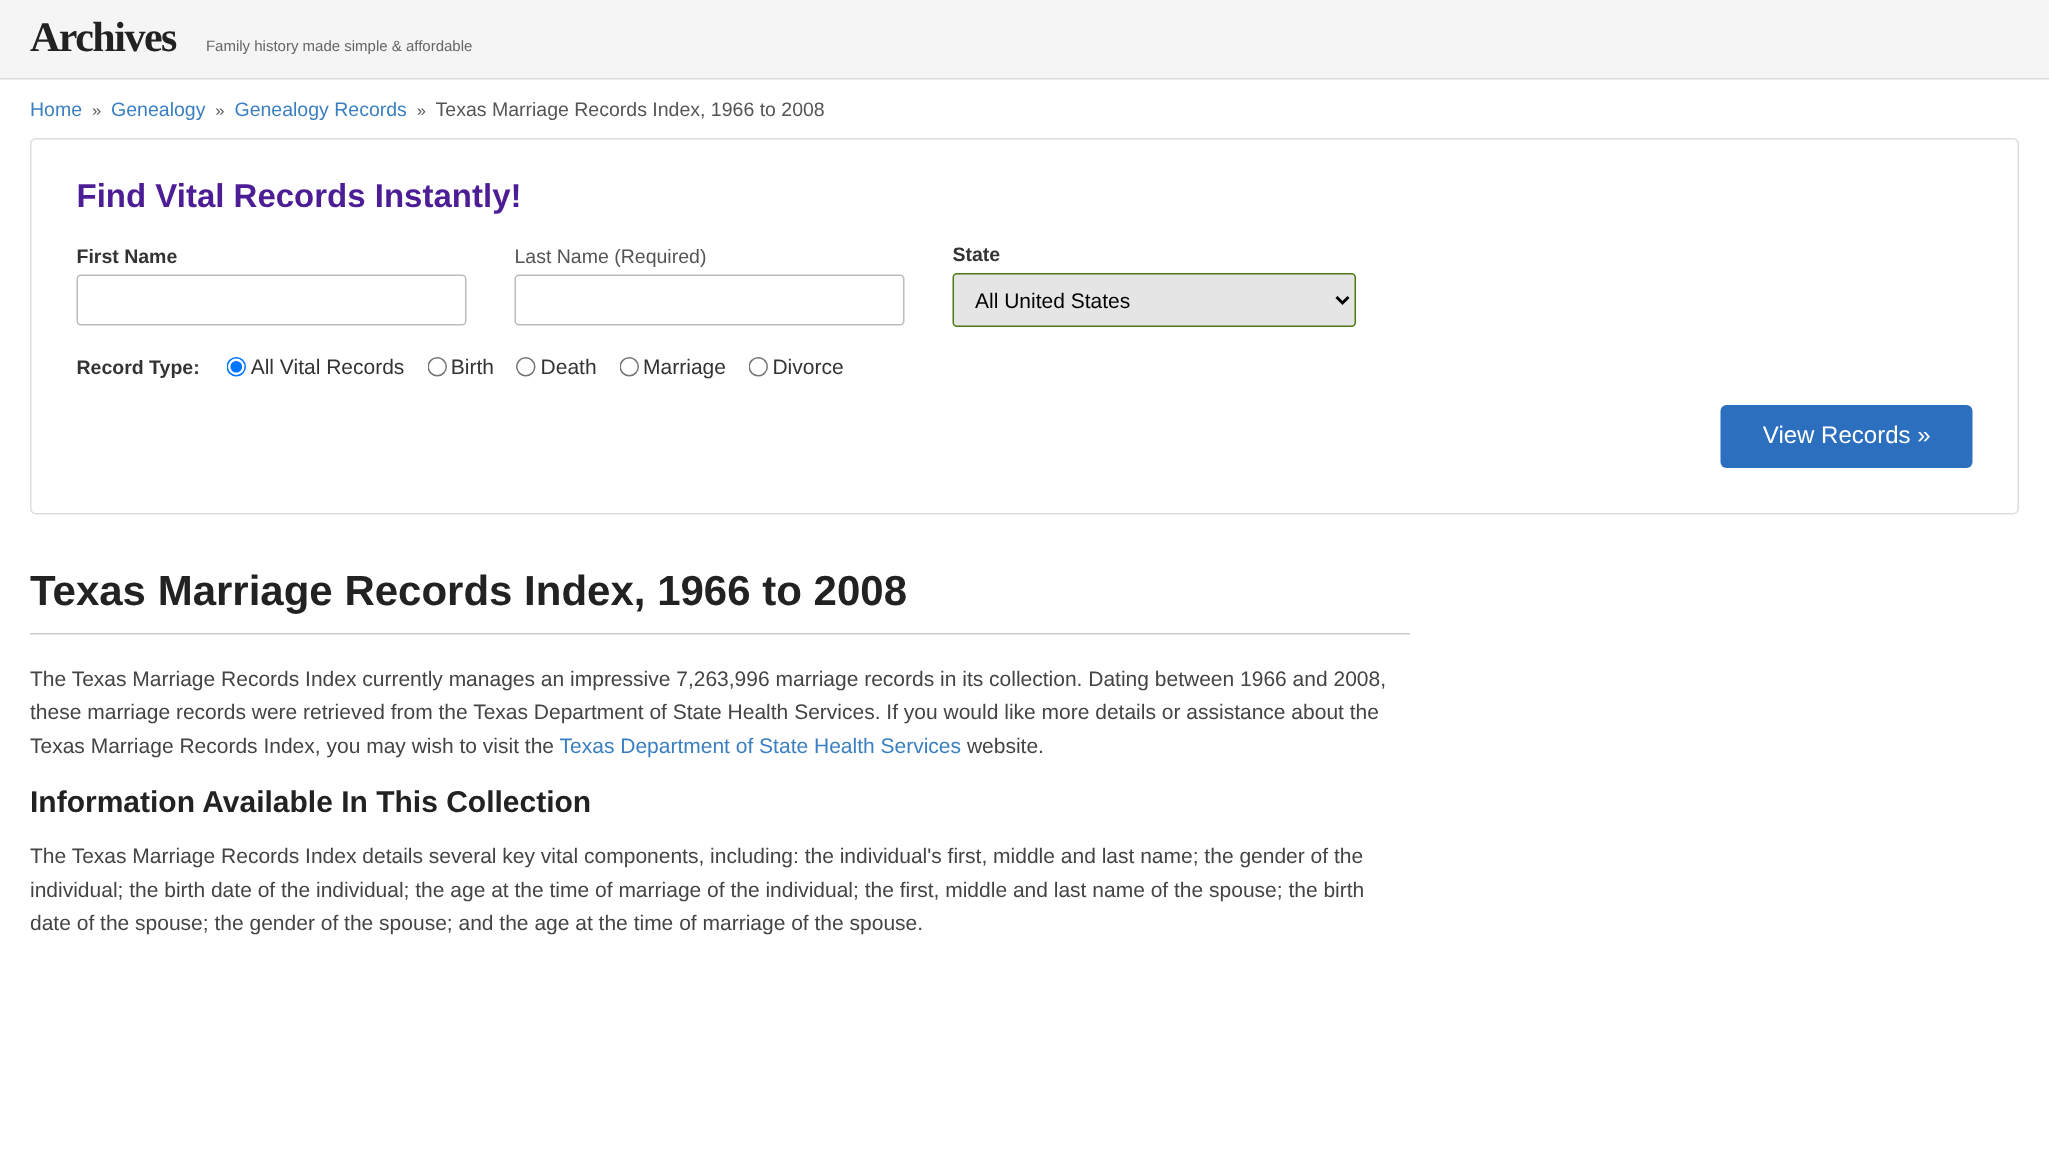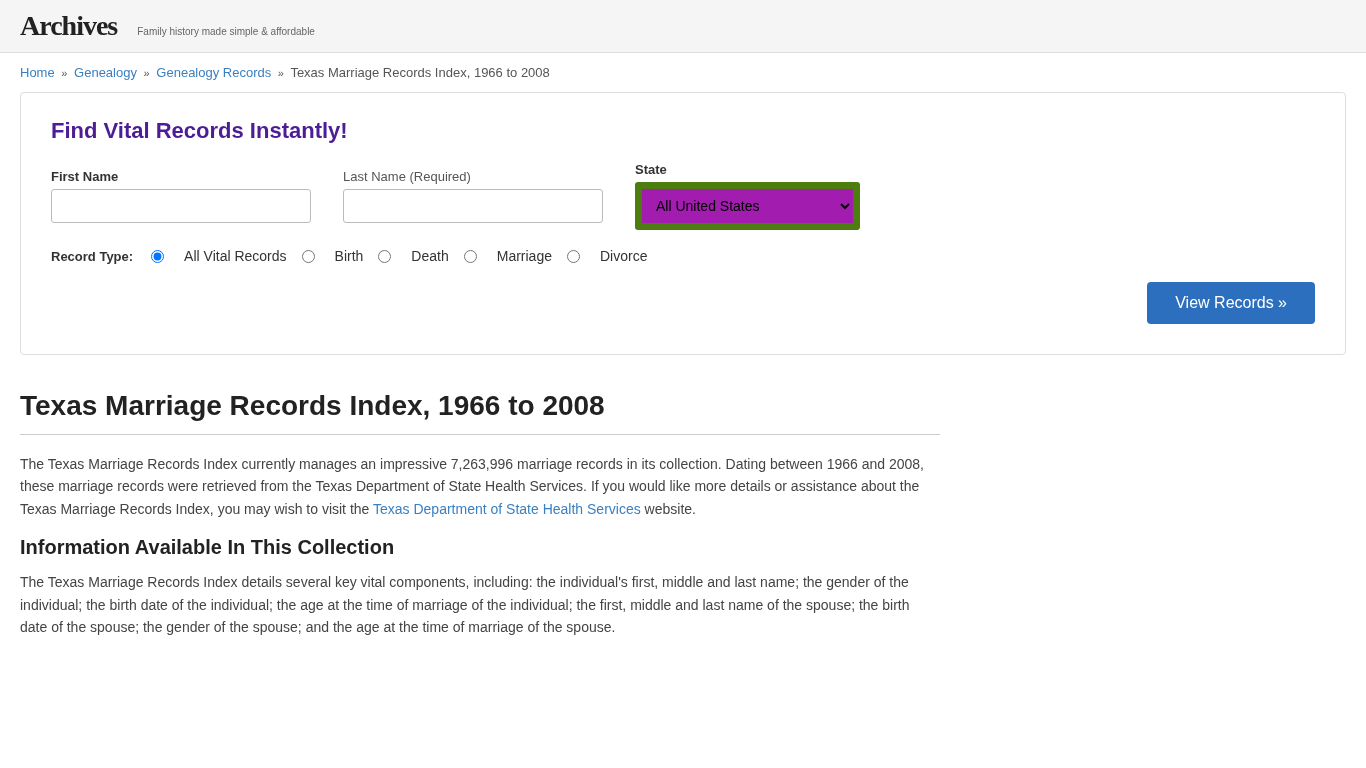--- a/index.html
+++ b/index.html
@@ -99,47 +99,47 @@
       color: #555;
     }
     .field-group input[type="text"] {
       width: 260px;
       padding: 8px 10px;
       border: 1px solid #bbb;
       border-radius: 3px;
       font-size: 14px;
     }
     .field-group select {
-      width: 225px;
+      width: 269px;
       padding: 8px 10px;
-      border: 7px solid #4d7c0f;
+      border: 1px solid #4d7c0f;
       border-radius: 3px;
       font-size: 14px;
-      background: #a21caf;
+      background: #e5e5e5;
       appearance: auto;
     }
     .record-type-row {
       display: flex;
       align-items: center;
       gap: 18px;
       margin-bottom: 18px;
     }
     .record-type-label {
       font-weight: bold;
       font-size: 13px;
     }
     .radio-group {
       display: flex;
       gap: 15px;
       align-items: center;
     }
     .radio-group label {
       display: flex;
       align-items: center;
-      gap: 20px;
+      gap: 3px;
       font-size: 14px;
       cursor: pointer;
     }
     .radio-group input[type="radio"] {
       cursor: pointer;
     }
     .search-btn-row {
       display: flex;
       justify-content: flex-end;
     }

